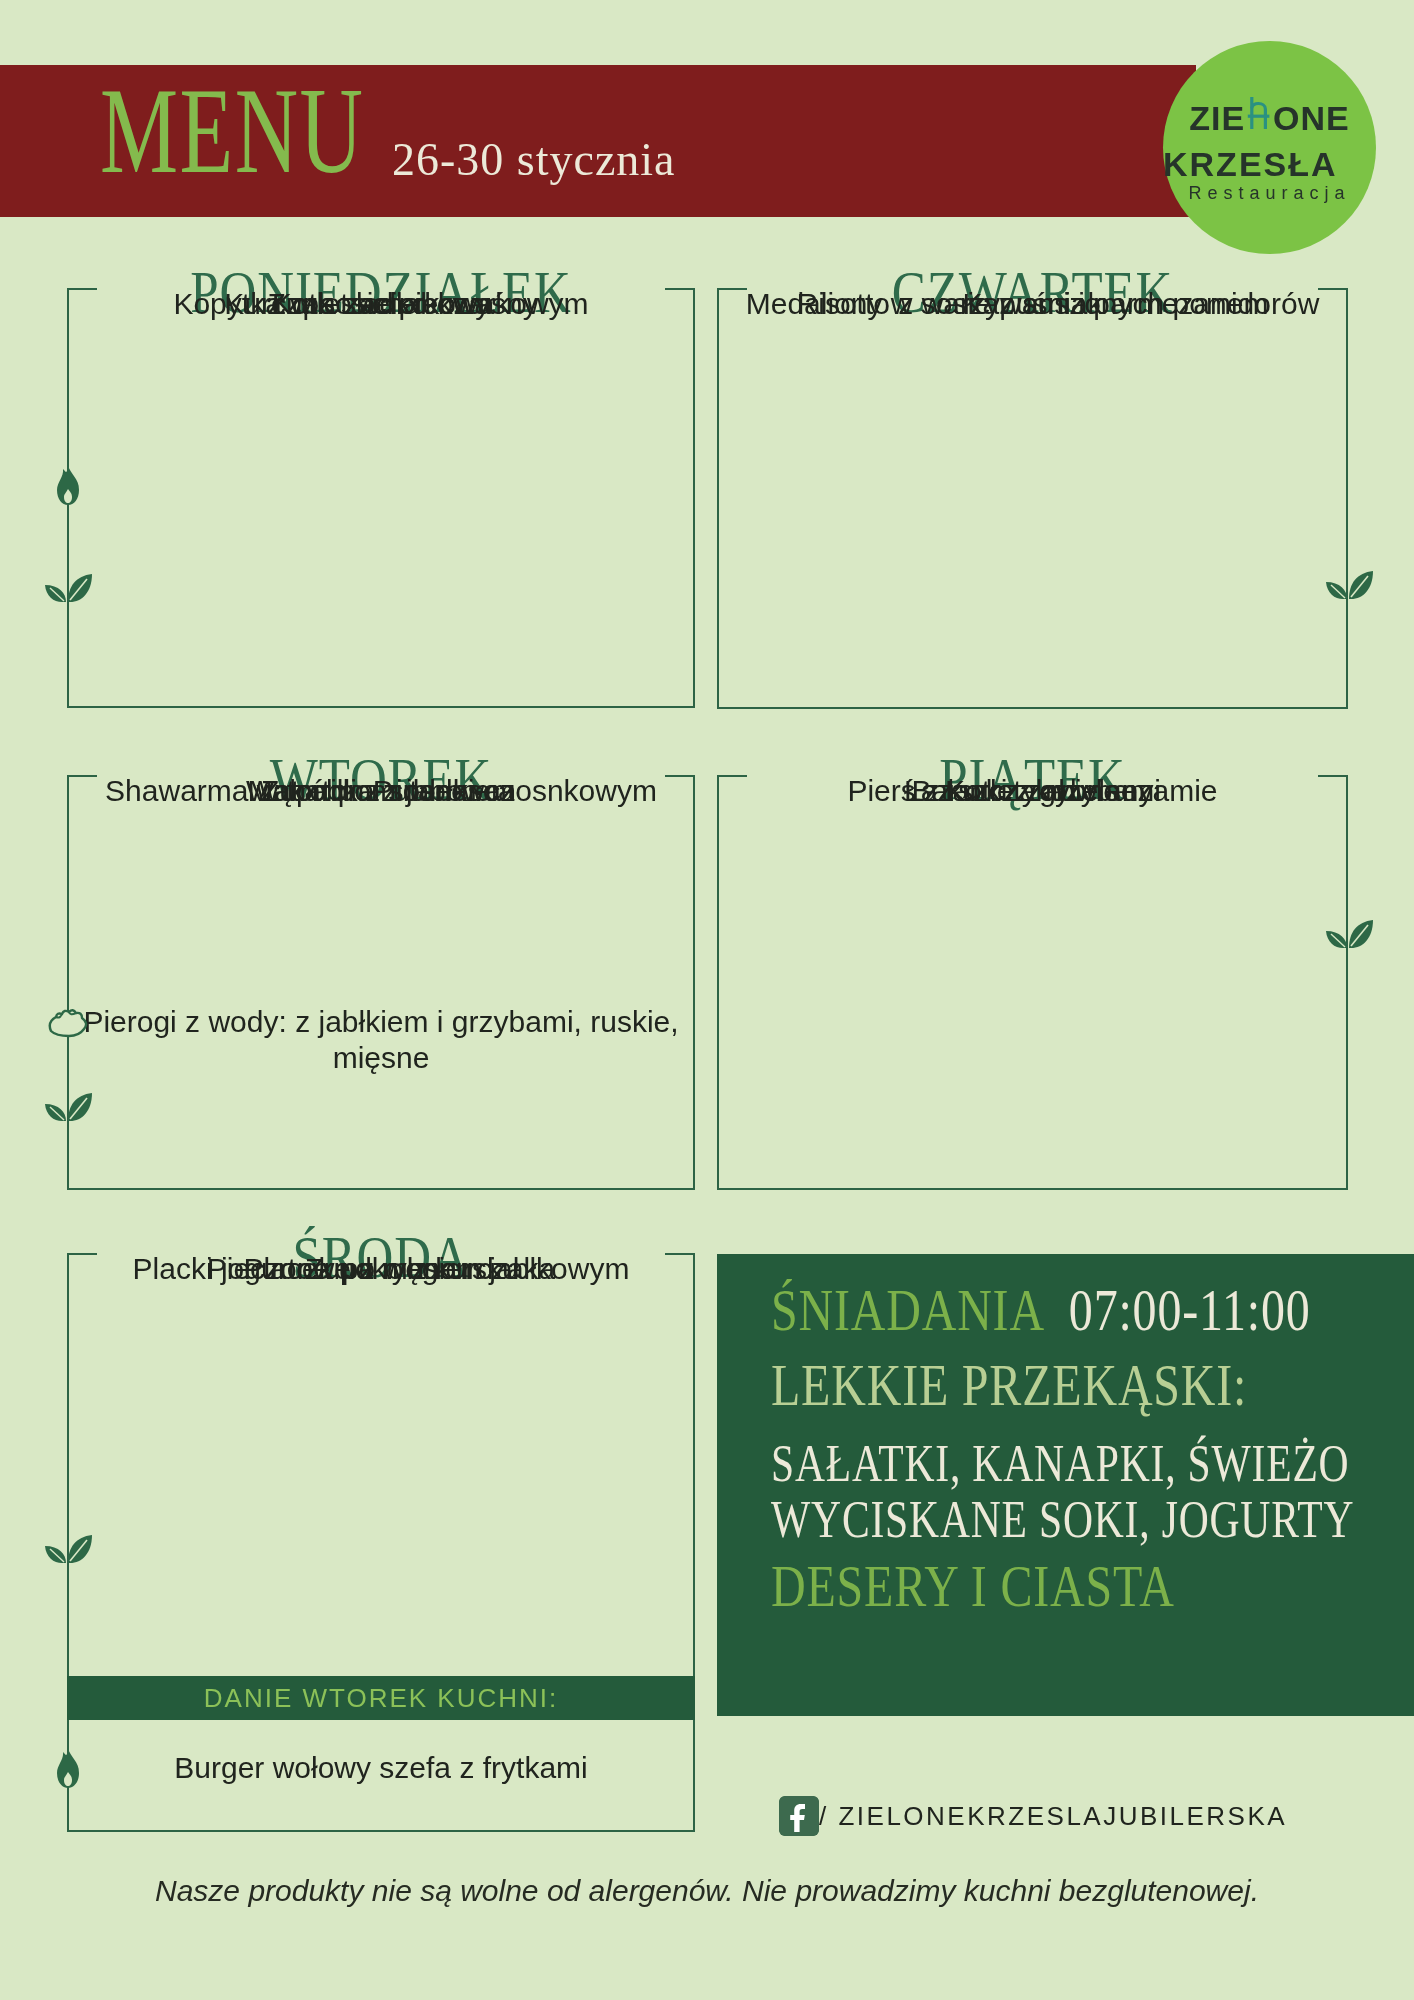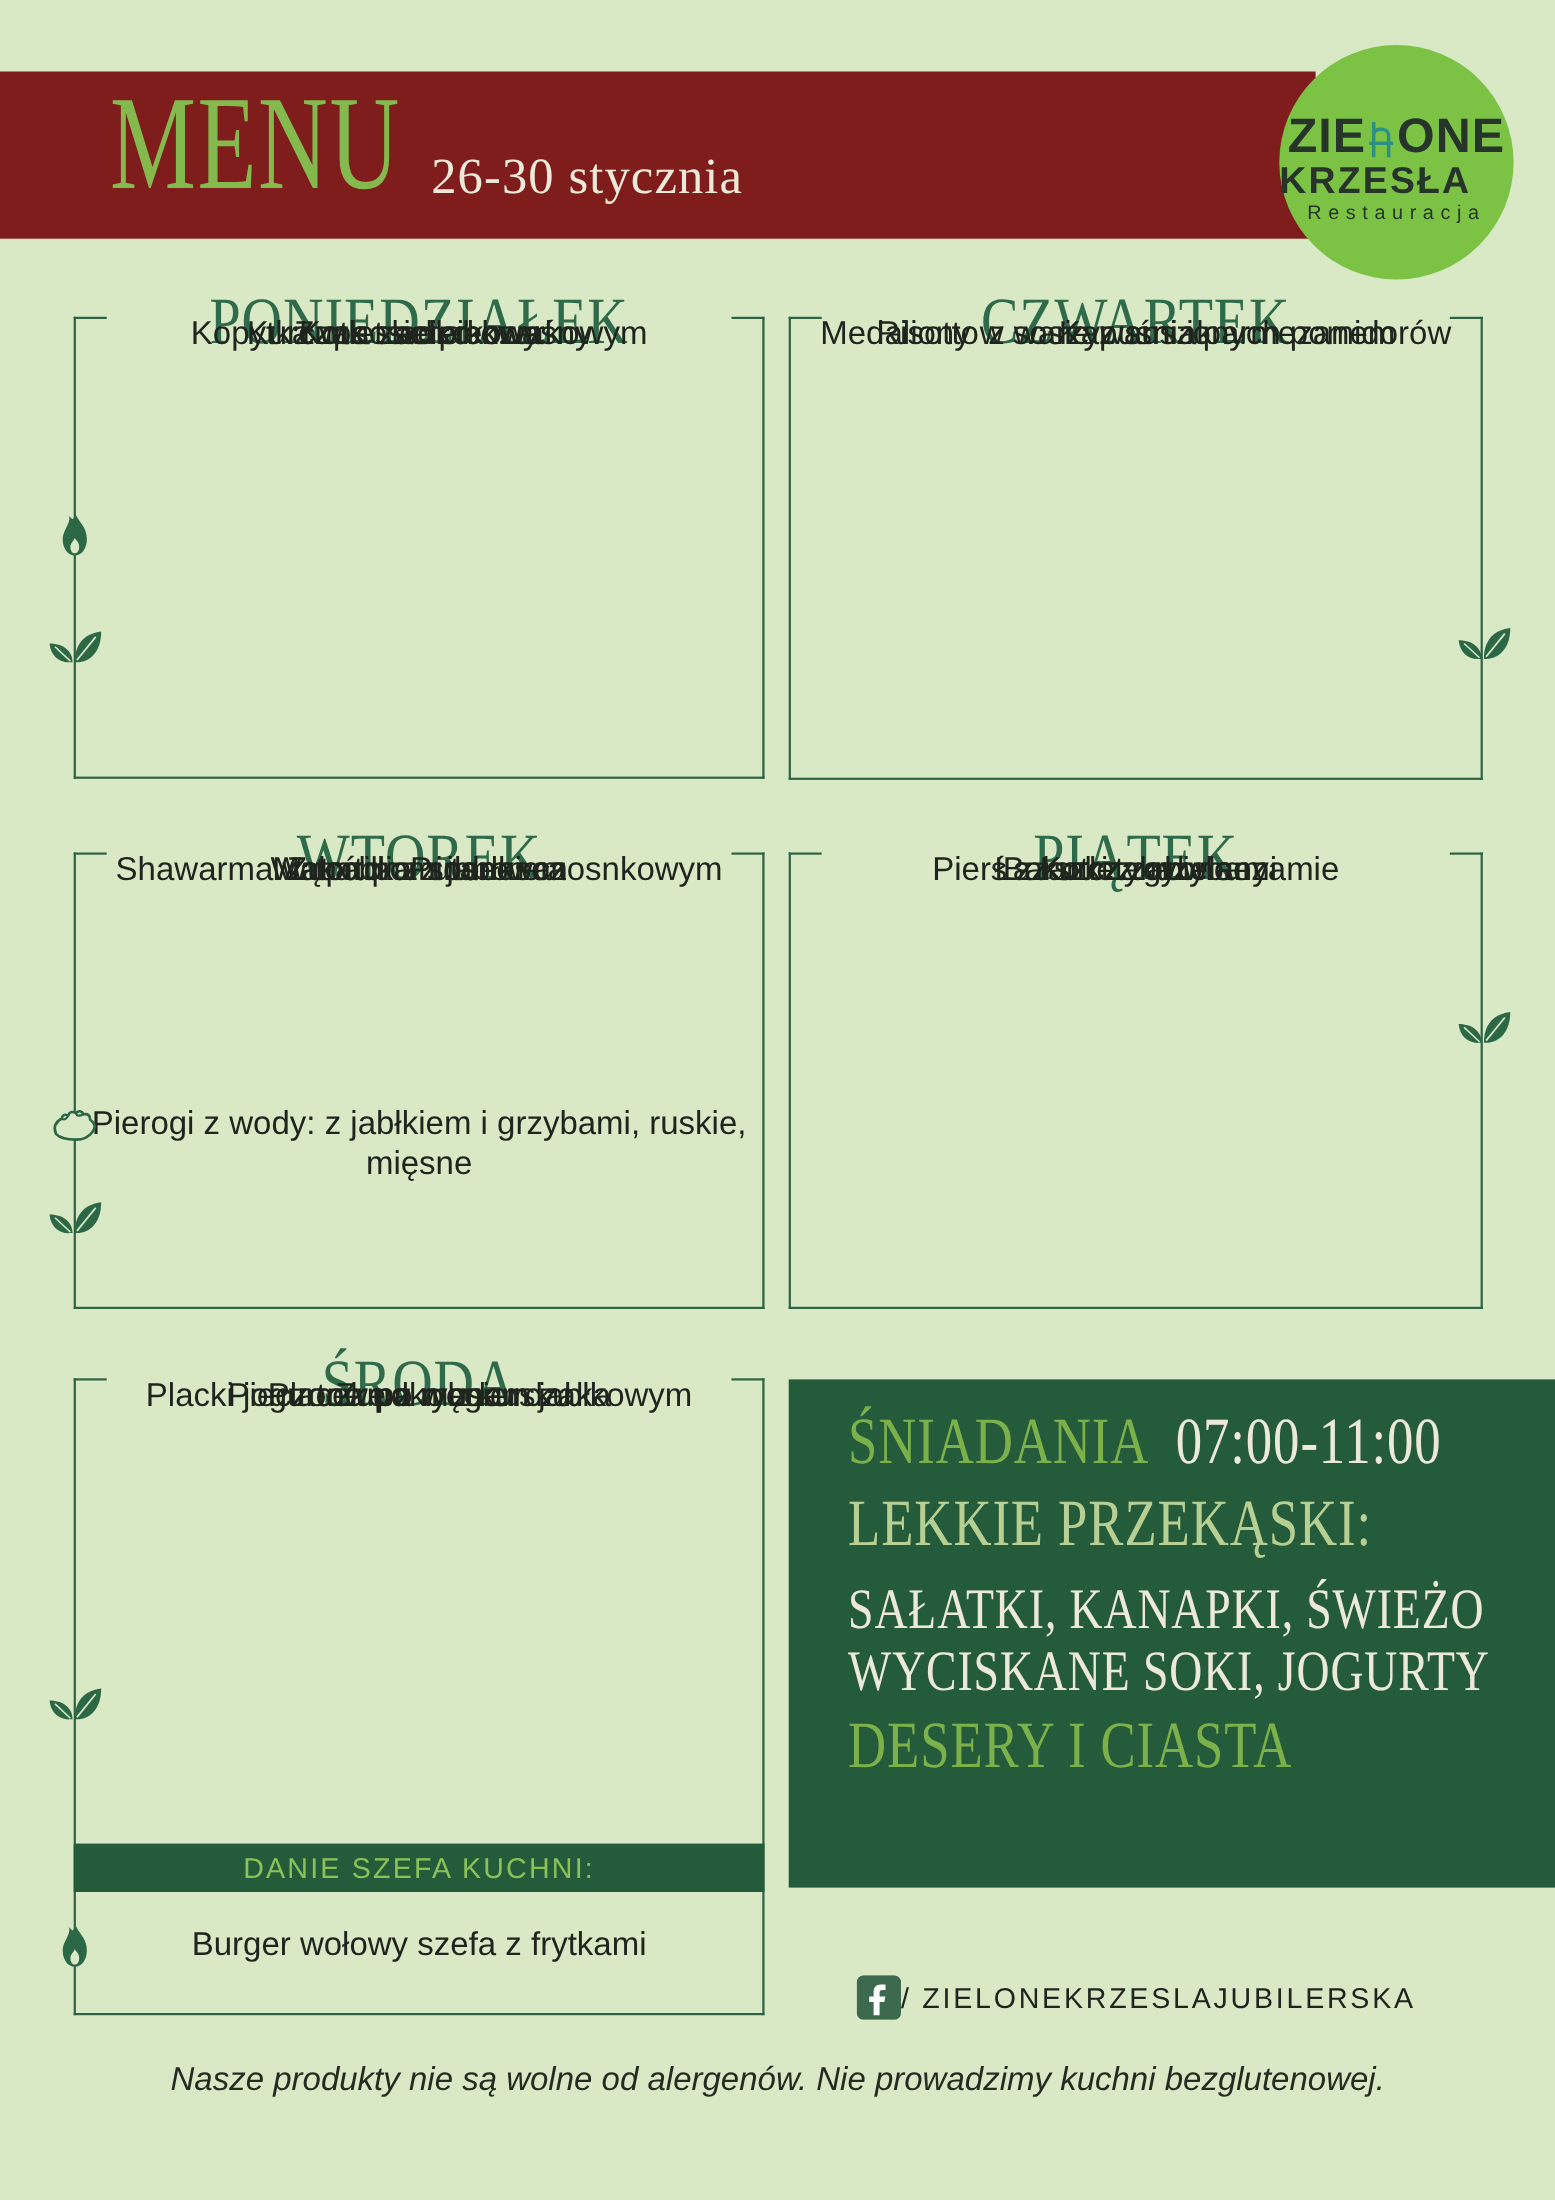--- a/index.html
+++ b/index.html
@@ -11,22 +11,22 @@
   .banner{position:absolute;left:0;top:65px;width:1196px;height:152px;background:#7f1d1d;}
   .menu-title{position:absolute;left:100px;top:5px;font-family:"Liberation Serif",serif;
               font-size:122px;line-height:122px;color:#84ba4d;letter-spacing:2px;
               transform:scaleX(.72);transform-origin:left center;white-space:nowrap;}
   .date-range{position:absolute;left:392px;top:68px;font-family:"Liberation Serif",serif;
               font-size:46px;color:#ece9d8;letter-spacing:1px;white-space:nowrap;}
 
   
   .logo{position:absolute;left:1163px;top:41px;width:213px;height:213px;border-radius:50%;
         background:#7cc345;}
-  .logo-line1{position:absolute;left:0;right:0;top:58px;display:flex;align-items:flex-end;
-              justify-content:center;gap:2px;color:#26342a;font-weight:bold;font-size:44px;
+  .logo-line1{position:absolute;left:0;right:0;top:58px;display:flex;align-items:center;
+              justify-content:center;gap:2px;color:#26342a;font-weight:bold;font-size:34px;
               letter-spacing:1px;}
   .logo-chair{width:24px;height:44px;margin-top:-12px;}
   .logo-line2{position:absolute;left:0;right:0;top:104px;text-align:left;color:#26342a;
               font-weight:bold;font-size:34px;letter-spacing:2px;}
   .logo-line3{position:absolute;left:0;right:0;top:142px;text-align:center;color:#26342a;
               font-size:18px;letter-spacing:6px;}
 
   
   .day-box{position:absolute;}
   .day-box .bl,.day-box .br{position:absolute;top:0;bottom:0;width:2px;background:#2d6345;}
@@ -194,21 +194,21 @@
     <div class="br"></div>
     <div class="bb"></div>
     <div class="stub-l"></div>
     <div class="stub-r"></div>
     <div class="day-title">ŚRODA</div>
     <div class="mi">Zupa rybna</div>
     <div class="mi">Pieczone udko z kurczaka</div>
     <div class="mi">Placek po węgiersku</div>
     <div class="mi">Placki jogurtowe z musem jabłkowym</div>
     <div class="chef-bar">
-      <span>DANIE SZEFA KUCHNI:</span>
+      <span>DANIE WTOREK KUCHNI:</span>
     </div>
     <div class="mi chef-item">Burger wołowy szefa z frytkami</div>
     <svg class="icon" style="left:-26px;top:276px;width:52px;height:36px;" viewBox="0 0 52 36">
       <path d="M27 34 C27 18 35 8 51 6 C51 24 41 34 29 34 Z" fill="#2d6846"></path>
       <path d="M29 32 L46 11" stroke="#d9e8c5" stroke-width="1.6" fill="none"></path>
       <path d="M25 34 C25 25 18 17 4 17 C5 29 14 35 23 34 Z" fill="#2d6846"></path>
       <path d="M23 33 L9 20" stroke="#d9e8c5" stroke-width="1.4" fill="none"></path>
     </svg>
     <svg class="icon" style="left:-16px;top:494px;width:34px;height:42px;" viewBox="0 0 34 42">
       <path d="M17 1 C19 10 28 14 28 26 C28 35 23 41 17 41 C11 41 6 35 6 26 C6 18 13 13 12 5 C15 8 16 11 17 1 Z" fill="#2d6846"></path>

